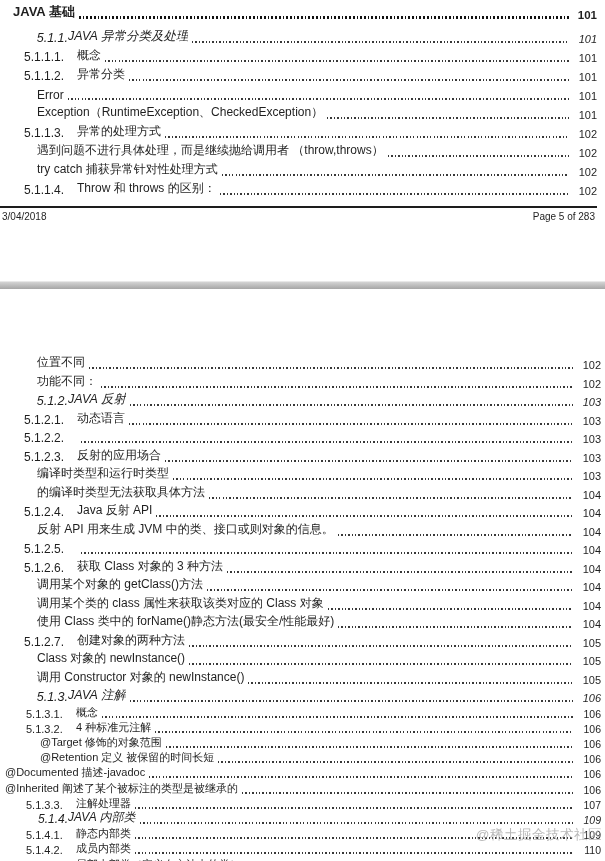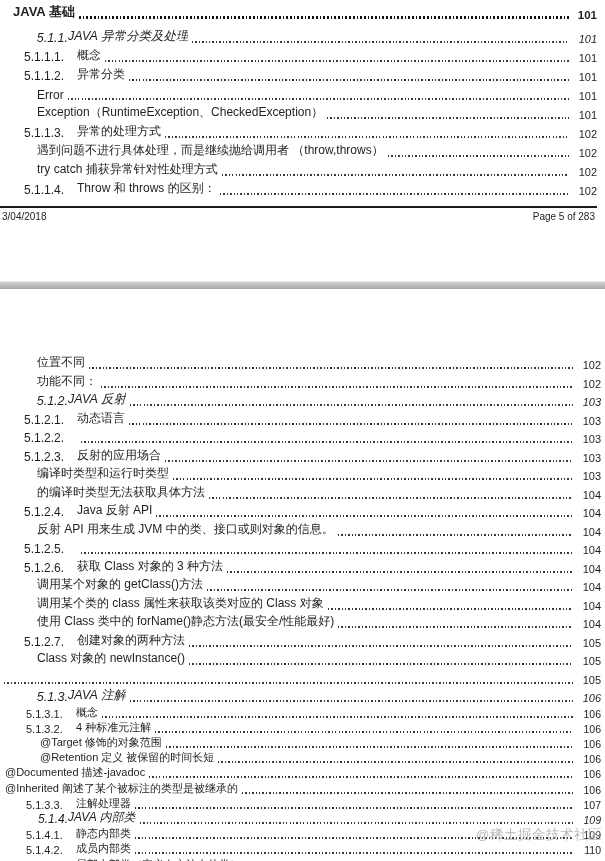--- a/index.html
+++ b/index.html
@@ -239,20 +239,21 @@
     <span class="pagenum">105</span>
   </div>
       <div class="row body">
 
     <span class="label">Class 对象的 newInstance()</span>
     <span class="leader"></span>
     <span class="pagenum">105</span>
   </div>
       <div class="row body">
 
+    <span class="label">调用 Constructor 对象的 newInstance()</span>
     <span class="leader"></span>
     <span class="pagenum">105</span>
   </div>
       <div class="row h2">
     <span class="num">5.1.3.</span>
     <span class="label">JAVA 注解</span>
     <span class="leader"></span>
     <span class="pagenum">106</span>
   </div>
     </div>

